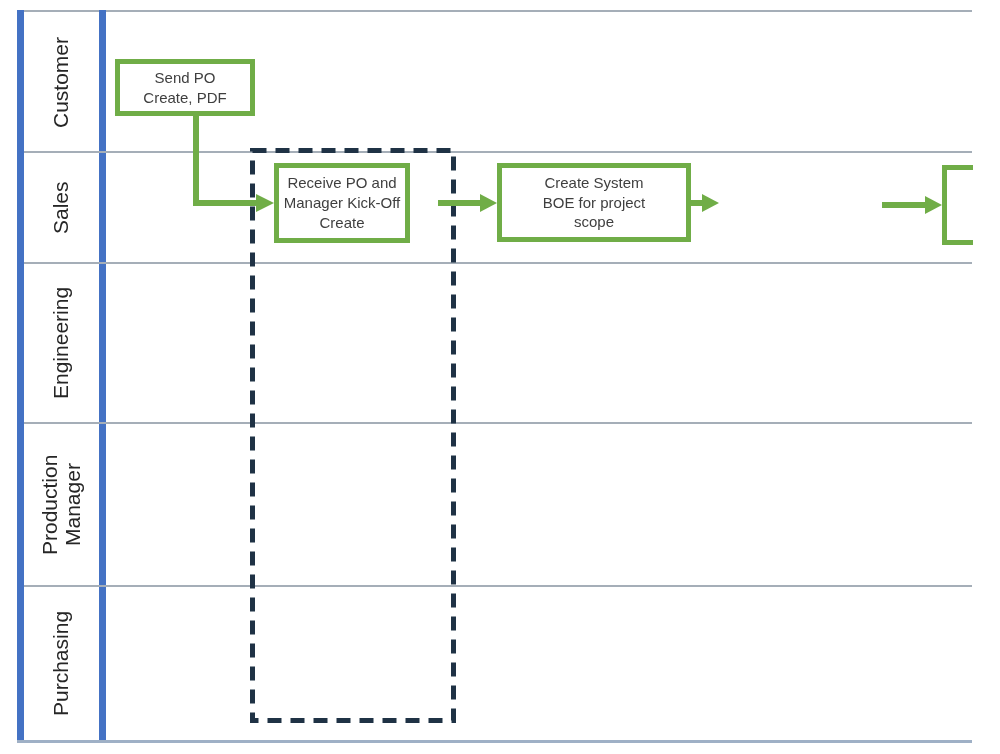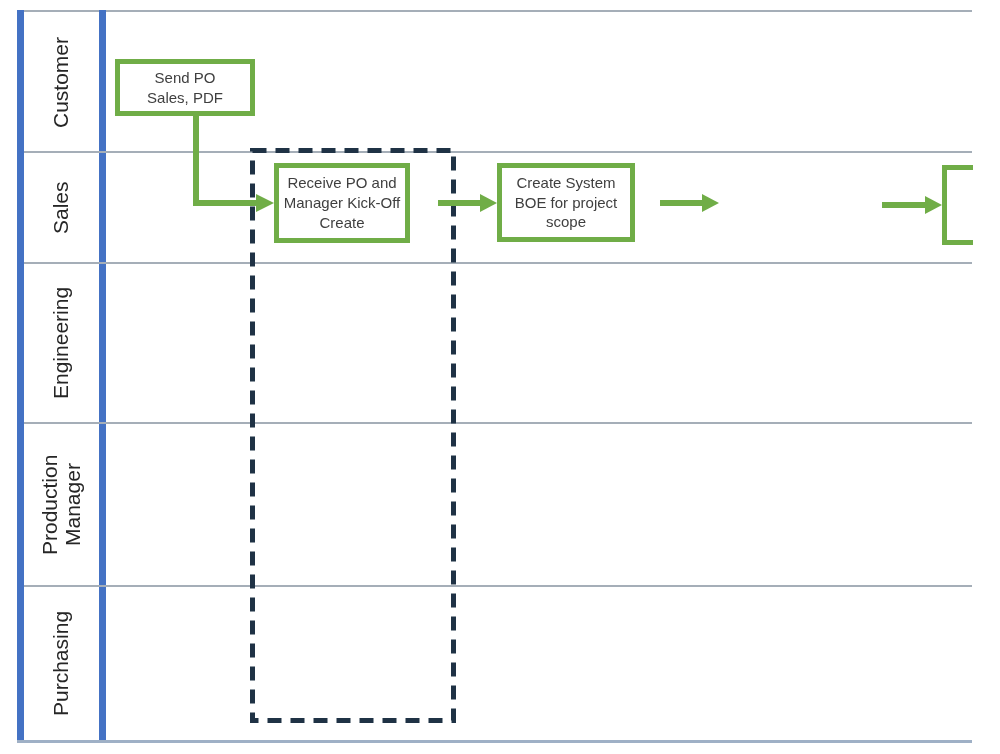--- a/index.html
+++ b/index.html
@@ -48,21 +48,21 @@
     background:#fff;
     border:5px solid var(--green);
     display:flex;flex-direction:column;align-items:center;justify-content:center;
     color:var(--box-text);
     font-size:15px;line-height:1.32;
     text-align:center;
     box-sizing:border-box;
   }
   .pbox-send-po{left:115px;top:43px;width:140px;height:57px;margin-top:16px;}
   .pbox-receive-po{left:274px;top:163px;width:136px;height:80px;}
-  .pbox-system-boe{left:497px;top:163px;width:138px;height:79px;}
+  .pbox-system-boe{left:497px;top:163px;width:194px;height:79px;}
   .pbox-individual-boe{left:719px;top:165px;width:163px;height:80px;}
   .pbox-partial{
     left:942px;top:165px;width:31px;height:80px;
     border-right:none;
   }
   .overlay{position:absolute;left:0;top:0;pointer-events:none;}
 </style>
 </head>
 <body>
 
@@ -95,21 +95,21 @@
 
     <path d="M660 203 L703 203" fill="none" stroke="var(--green)" stroke-width="6"></path>
     <polygon points="702,194 719,203 702,212" fill="var(--green)"></polygon>
 
     <path d="M882 205 L926 205" fill="none" stroke="var(--green)" stroke-width="6"></path>
     <polygon points="925,196 942,205 925,214" fill="var(--green)"></polygon>
   </svg>
 
   <div class="pbox pbox-send-po">
     <div>Send PO</div>
-    <div>Sales, PDF</div>
+    <div>Create, PDF</div>
   </div>
 
   <div class="pbox pbox-receive-po">
     <div>Receive PO and</div>
     <div>Manager Kick-Off</div>
     <div>Create</div>
   </div>
 
   <div class="pbox pbox-system-boe">
     <div>Create System</div>

